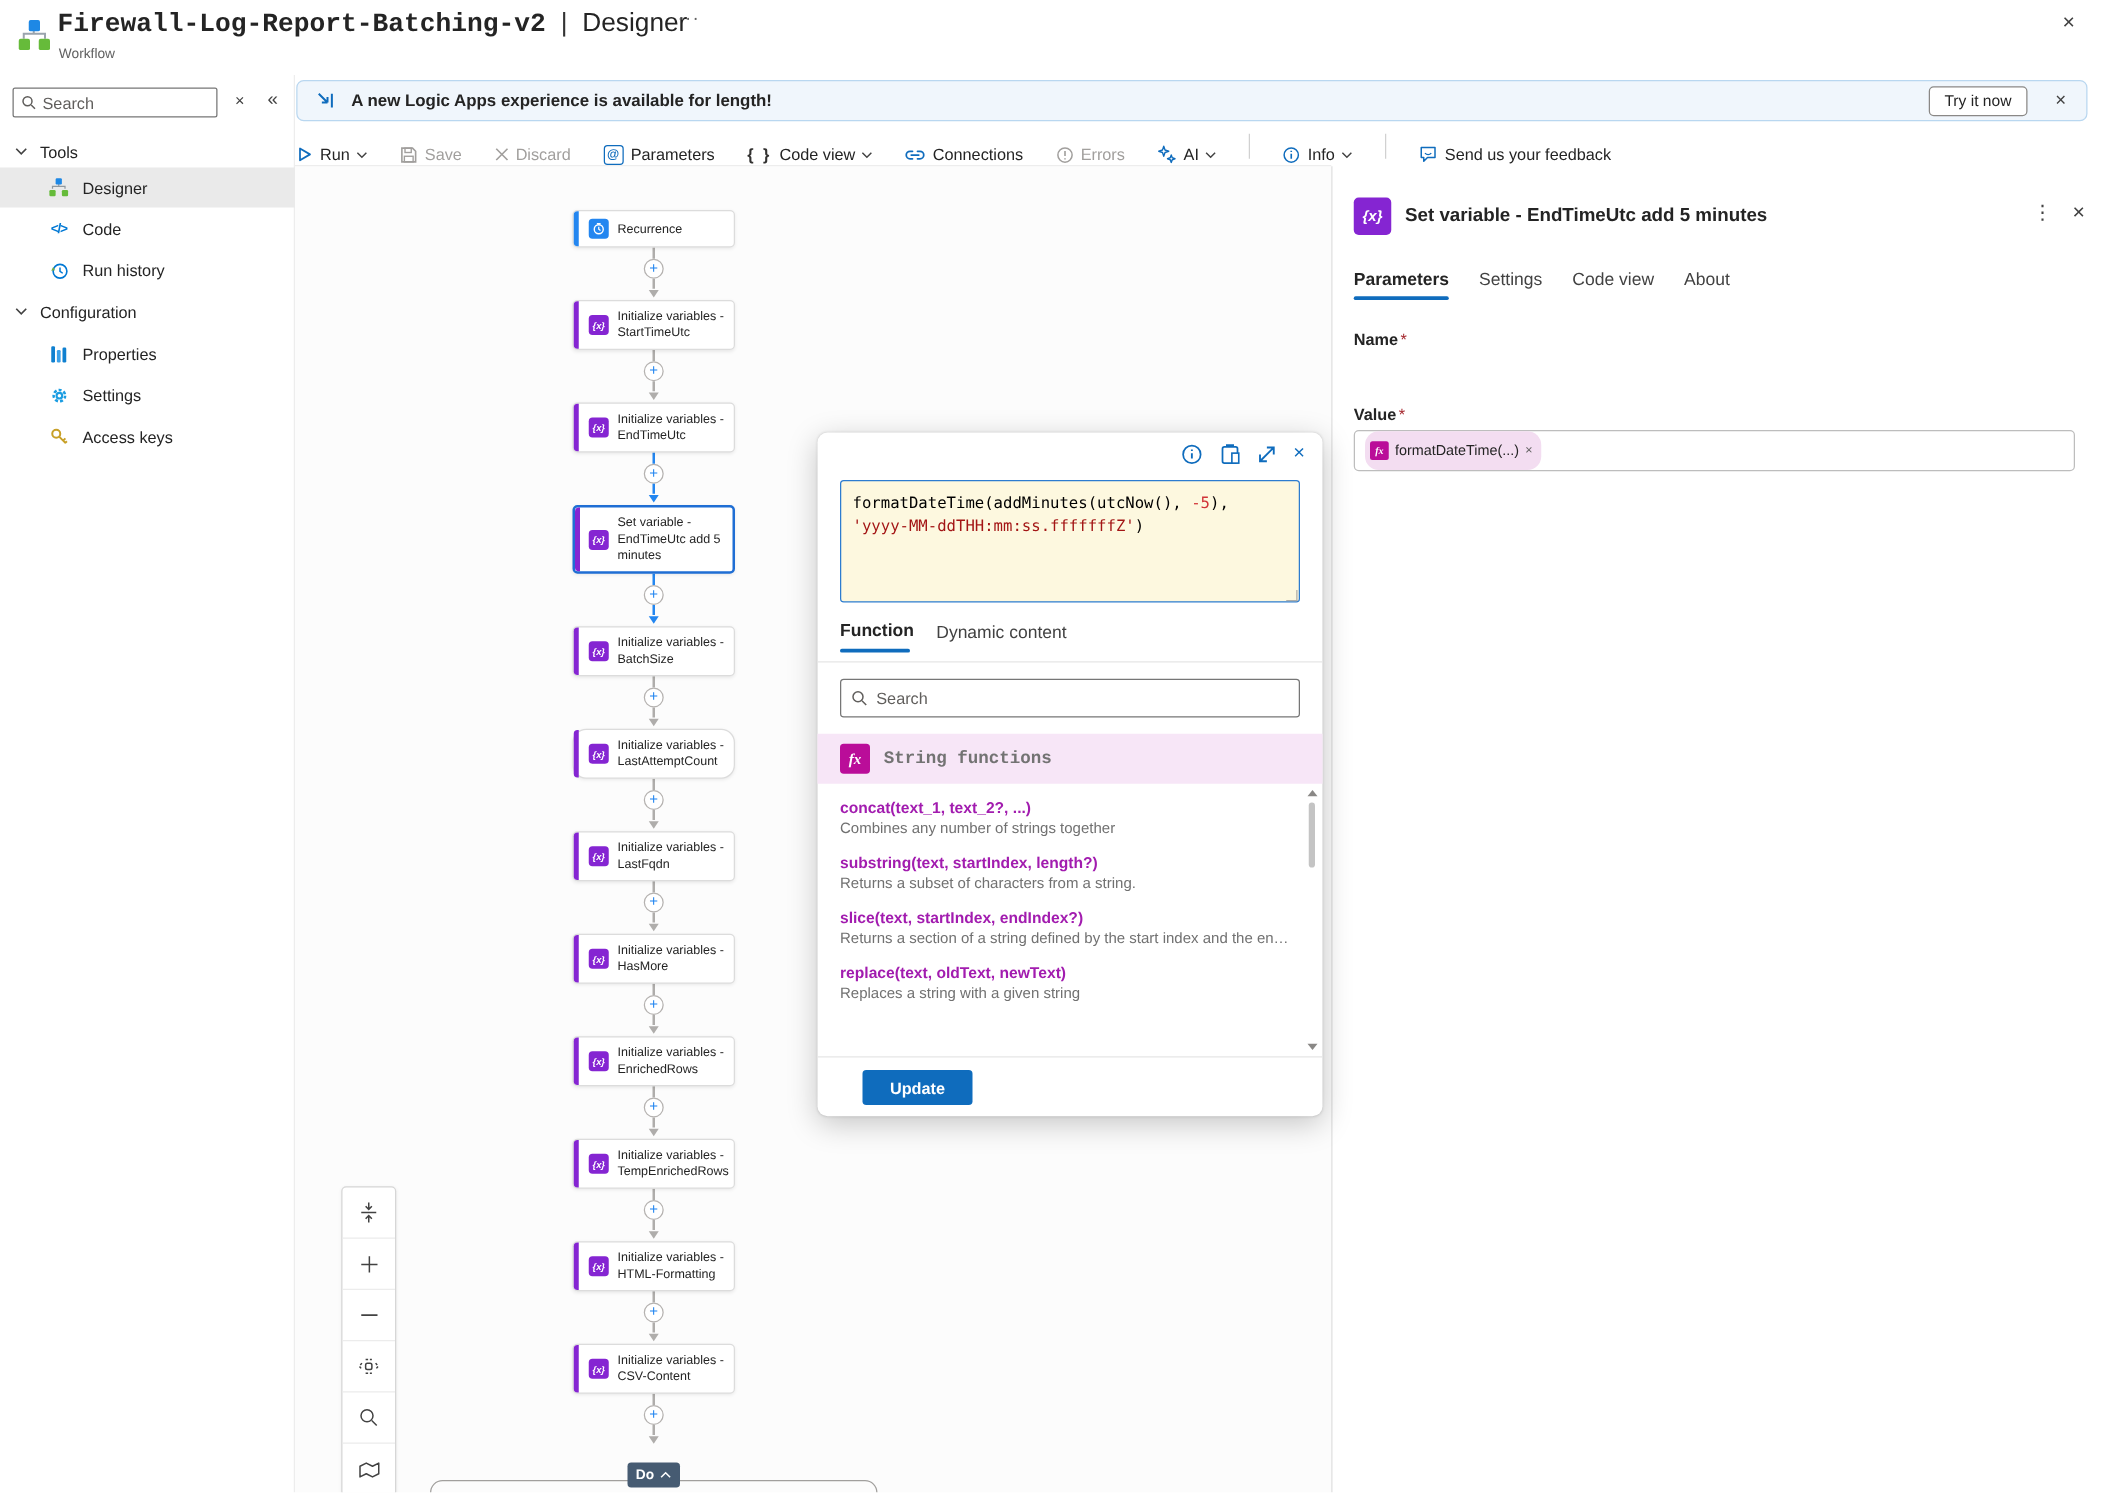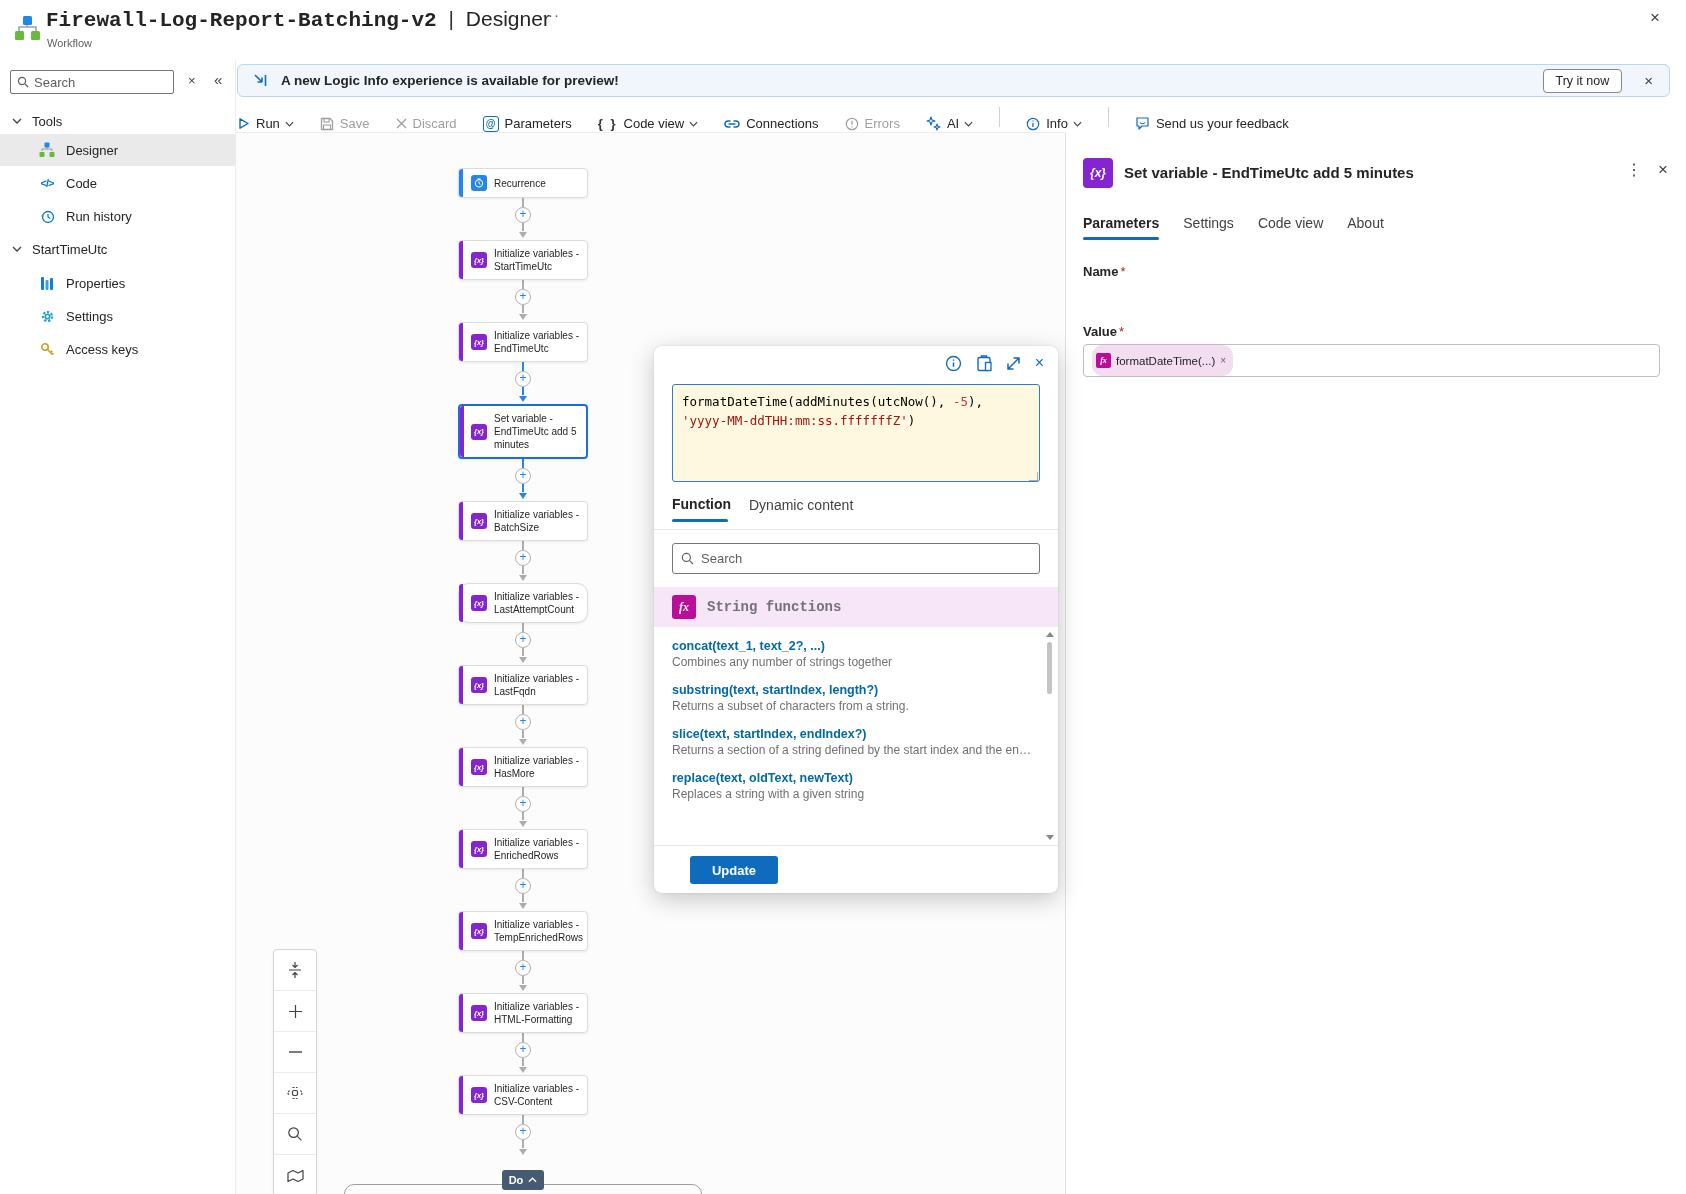--- a/index.html
+++ b/index.html
@@ -90,21 +90,21 @@
   .pp-search { position:absolute; left:18px; top:197px; width:368px; height:31px; border:1px solid #767676; border-radius:3px; display:flex; align-items:center; padding:0 8px; }
   .pp-search input { border:none; outline:none; flex:1; font-size:13px; margin-left:7px; font-family:"Liberation Sans", sans-serif; background:transparent; color:#242424; }
   .pp-search input::placeholder { color:#605e5c; }
   .cat-band { position:absolute; left:0; top:241px; width:404px; height:40px; background:#f7e6f7; display:flex; align-items:center; padding-left:18px; }
   .fx-tile { width:24px; height:24px; background:#ba0d99; border-radius:3px; display:flex; align-items:center; justify-content:center; margin-right:11px; }
   .fx-tile::after { content:"fx"; color:#fff; font-style:italic; font-size:12px; font-family:"Liberation Serif", serif; font-weight:700; }
   .cat-lbl { font-size:14px; font-weight:700; color:#737373;font-family:Liberation Mono, monospace; }
   .fn-list { position:absolute; left:18px; top:281px; width:360px; height:206px; overflow:hidden; }
   .fn-item { margin-top:14px; }
   .fn-item:first-child { margin-top:12px; }
-  .fn-sig { font-size:12.5px; font-weight:700; color:#0369a1; line-height:14px; }
+  .fn-sig { font-size:12.5px; font-weight:700; color:#a21caf; line-height:14px; }
   .fn-desc { font-size:12px; color:#717171; line-height:14px; margin-top:2px; white-space:nowrap; overflow:hidden; text-overflow:ellipsis; }
   .pp-scroll { position:absolute; left:391px; top:286px; width:9px; height:208px; }
   .pp-scroll .thumb { position:absolute; left:2px; top:10px; width:5px; height:52px; background:#c4c4c4; border-radius:3px; }
   .sc-arr { position:absolute; left:1px; width:0; height:0; border-left:4px solid transparent; border-right:4px solid transparent; }
   .sc-up { top:0; border-bottom:5px solid #8a8886; }
   .sc-dn { bottom:0; border-top:5px solid #8a8886; }
   .pp-div2 { position:absolute; left:0; top:499px; width:404px; height:1px; background:#e6e6e6; }
   .update-btn { position:absolute; left:36px; top:510px; width:88px; height:28px; background:#0f6cbd; color:#fff; font-size:13px; font-weight:700; border:none; border-radius:3px; display:flex; align-items:center; justify-content:center; }
 
   
@@ -197,21 +197,21 @@
             <path d="M2.5 4.5L1 7.5l3-.3" fill="#6fae41"></path>
           </svg>
       </span>
       <span>Run history</span>
     </div>
 
     <div class="sb-group" style="top:176px;">
       <svg class="chev" width="10" height="6" viewBox="0 0 10 6">
           <path d="M1 1l4 4 4-4" fill="none" stroke="#424242" stroke-width="1.3"></path>
         </svg>
-      <span>StartTimeUtc</span>
+      <span>Configuration</span>
     </div>
 
     <div class="sb-item" style="top:207px;">
       <span class="ic">
         <svg width="14" height="15" viewBox="0 0 14 15">
             <rect x="1" y="1" width="3" height="13" rx="1" fill="#0f80d0"></rect>
             <rect x="5.5" y="4" width="3" height="10" rx="1" fill="#3aa0e8"></rect>
             <rect x="10" y="2" width="3" height="12" rx="1" fill="#0f80d0"></rect>
           </svg>
       </span>
@@ -238,21 +238,21 @@
       </span>
       <span>Access keys</span>
     </div>
   </div>
 
   <div class="banner">
     <svg width="17" height="17" viewBox="0 0 17 17">
         <path d="M3 3l7 7 M10 10V5.5 M10 10H5.5" stroke="#0f6cbd" stroke-width="1.6" fill="none"></path>
         <path d="M13.5 3v11" stroke="#0f6cbd" stroke-width="1.6"></path>
       </svg>
-    <span class="msg">A new Logic Info experience is available for preview!</span>
+    <span class="msg">A new Logic Apps experience is available for length!</span>
     <span class="spacer"></span>
     <button class="try-btn">Try it now</button>
     <span class="bn-close">×</span>
   </div>
 
   <div class="toolbar">
     <div class="tb-item">
       <svg width="13" height="13" viewBox="0 0 13 13">
           <path d="M3 1.8v9.4l8-4.7z" fill="none" stroke="#0f6cbd" stroke-width="1.4" stroke-linejoin="round"></path>
         </svg>

